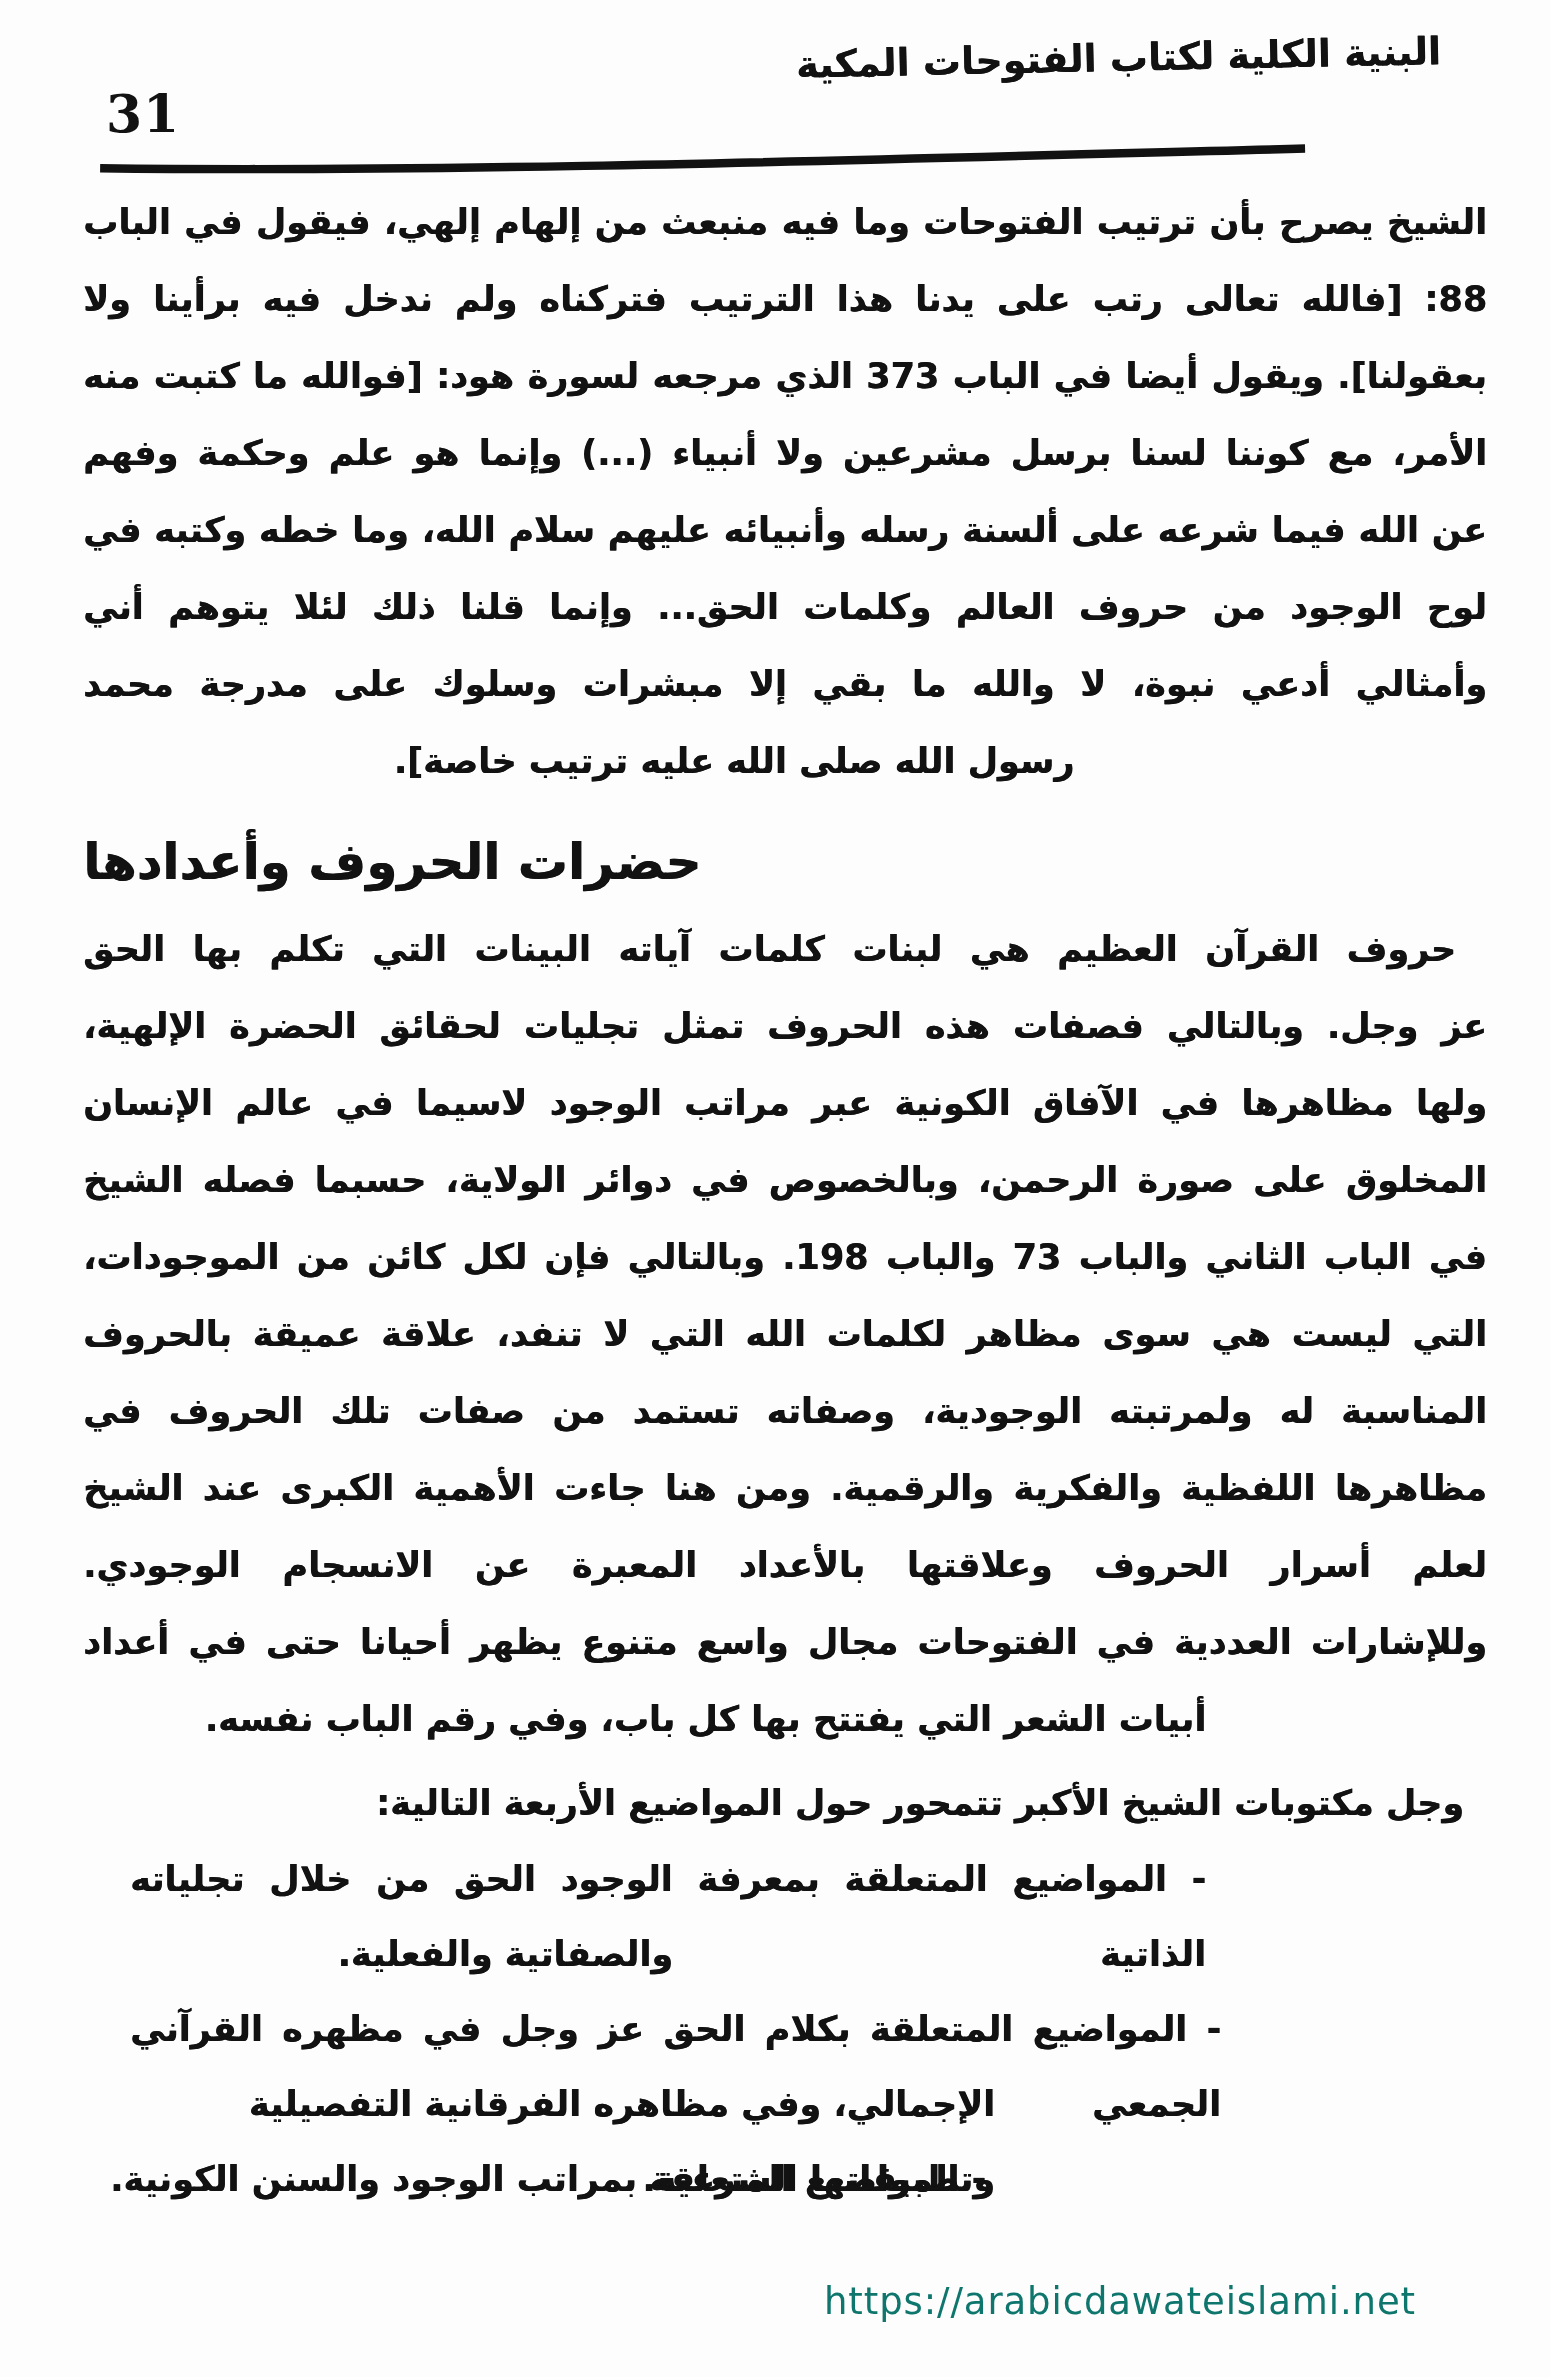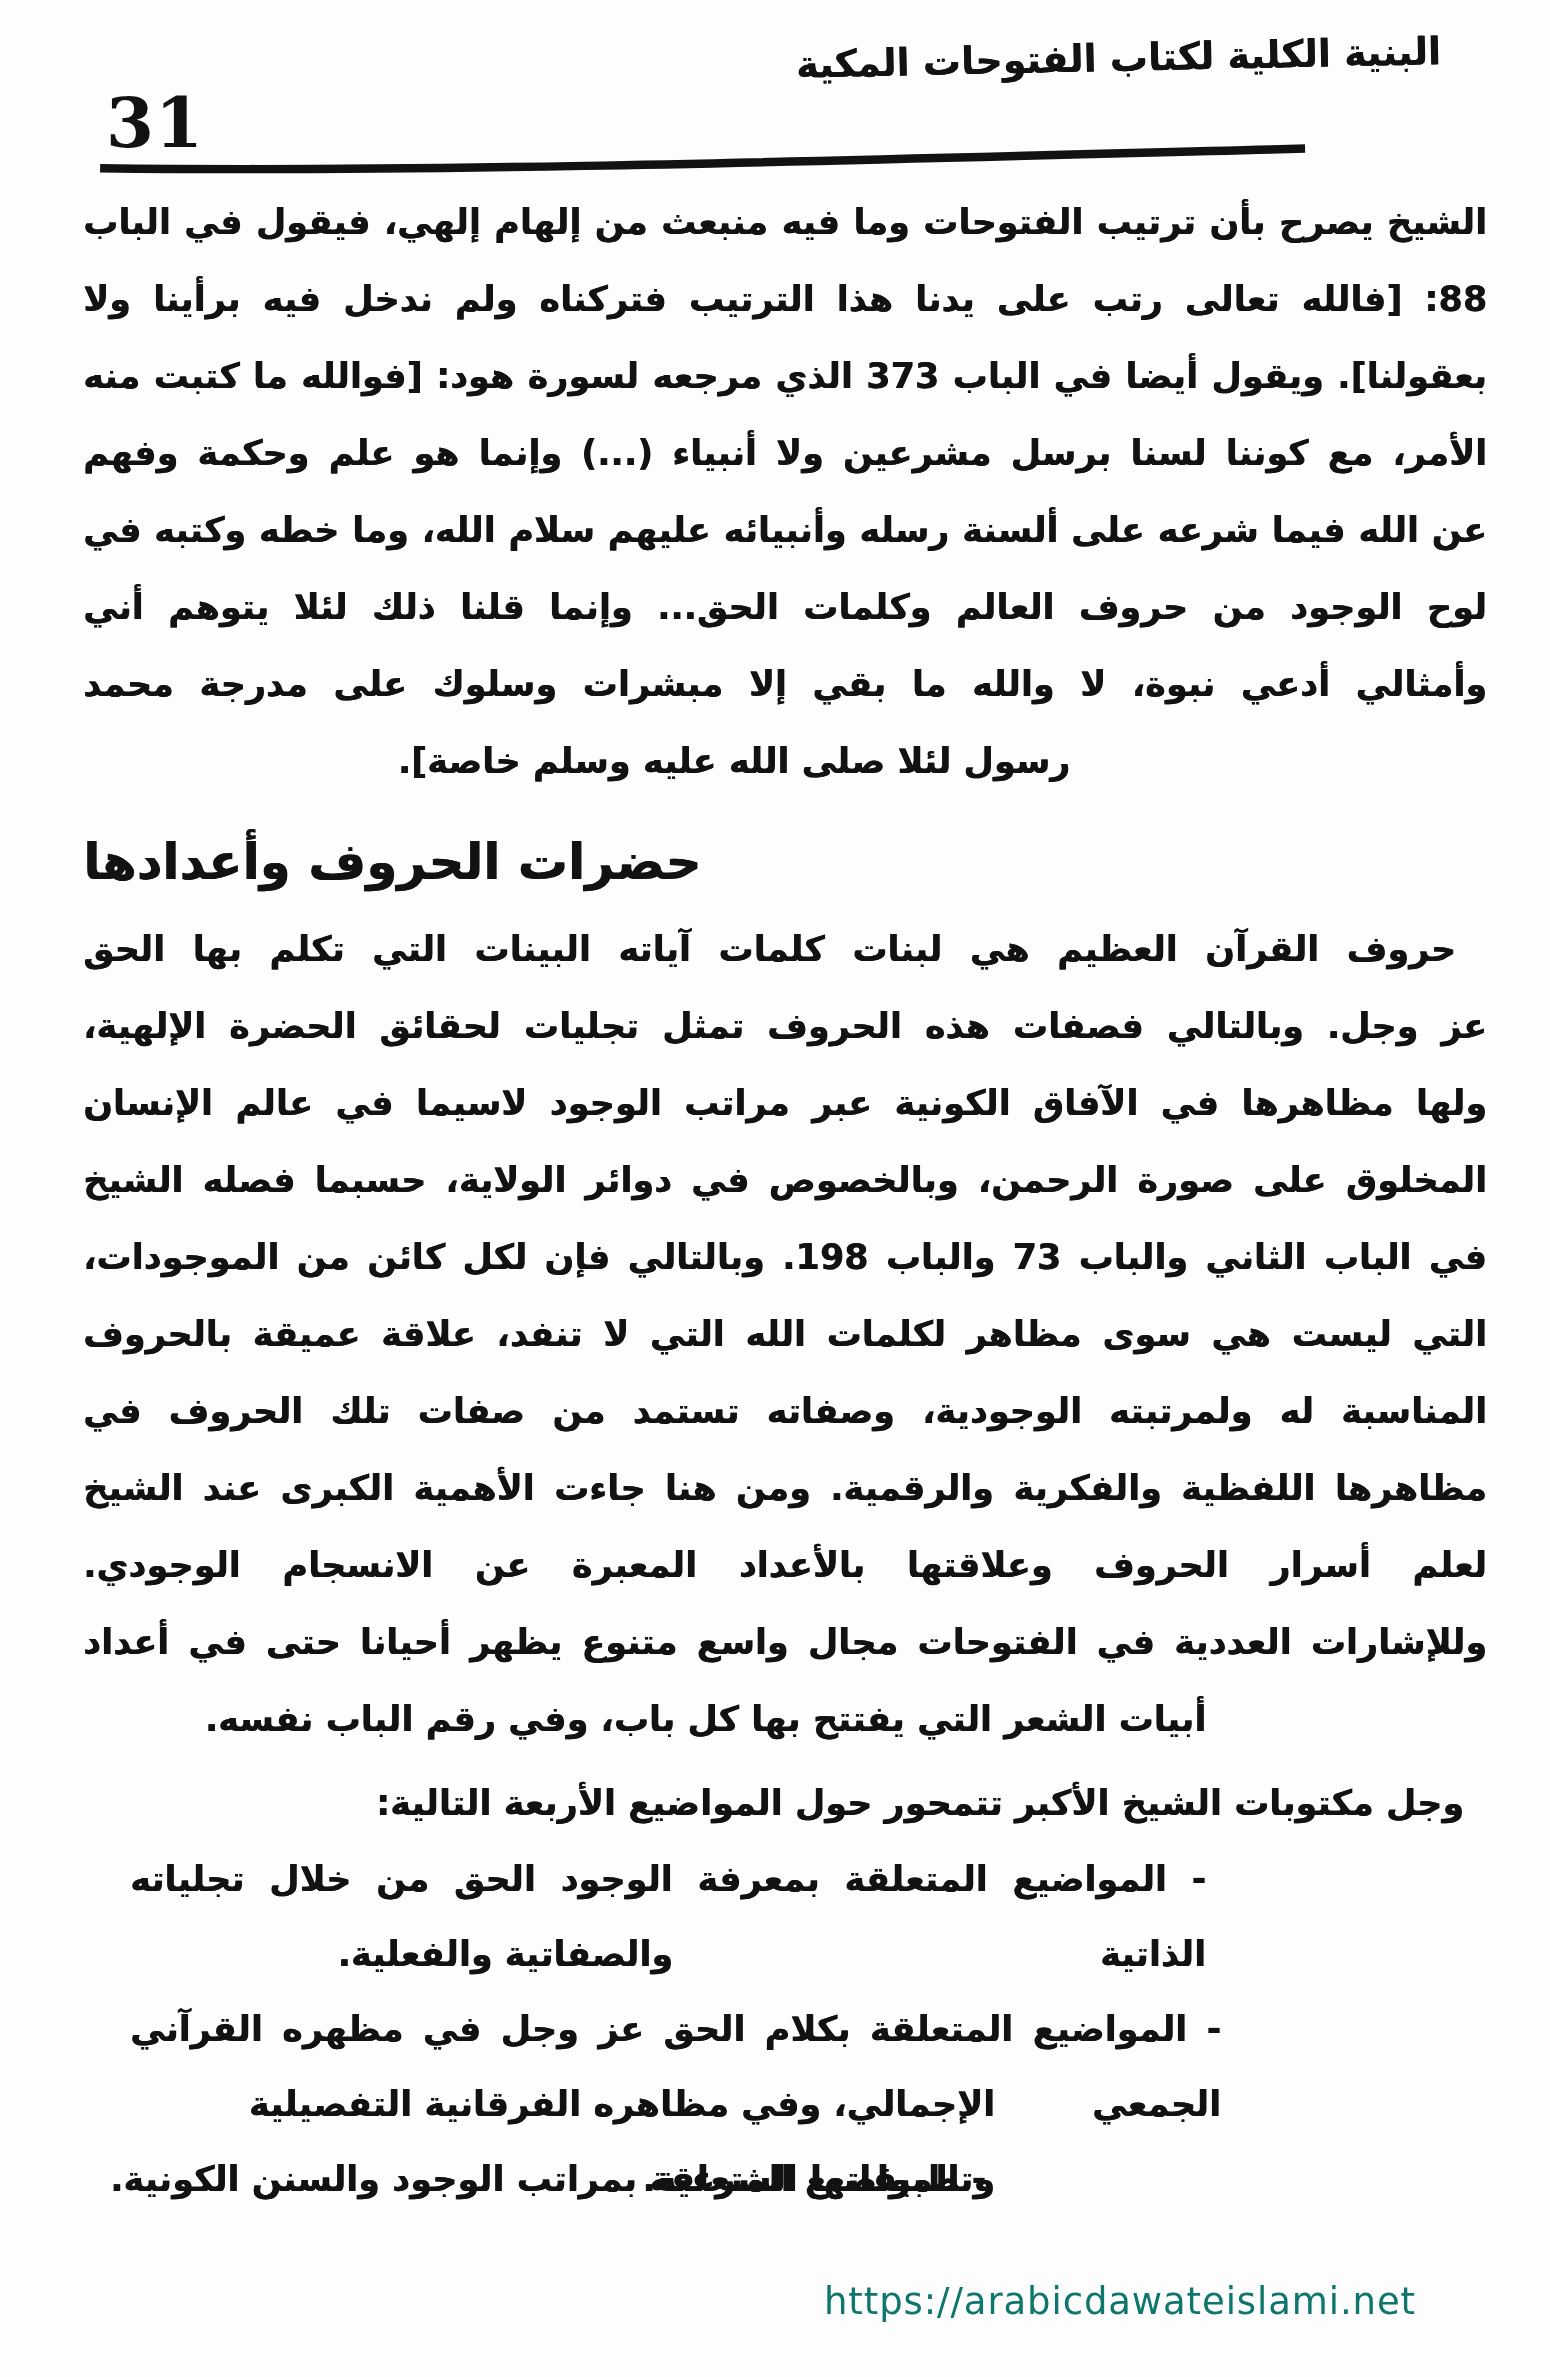--- a/index.html
+++ b/index.html
@@ -9,21 +9,21 @@
     width:1550px; height:2377px;
     background:#fdfdfd;
     overflow:hidden;
     font-family:"DejaVu Sans", sans-serif;
     color:#121212;
   }
   
   .page-number{
     position:absolute; top:88px; left:106px;
     font-family:"DejaVu Serif", serif;
-    font-weight:700; font-size:69px; line-height:1;
+    font-weight:700; font-size:52px; line-height:1;
     letter-spacing:0.9px;
   }
   .header-title{
     position:absolute; top:36px; right:109px;
     direction:rtl;
     font-weight:700; font-size:38px; line-height:1.2;
     transform:rotate(-1.2deg);
     text-shadow:0.4px 0 0 #121212;
   }
   .rule-svg{ position:absolute; top:0; left:0; }
@@ -73,21 +73,21 @@
 
   <div class="text-block">
 
     <div class="ln j">الشيخ يصرح بأن ترتيب الفتوحات وما فيه منبعث من إلهام إلهي، فيقول في الباب</div>
     <div class="ln j">88: [فالله تعالى رتب على يدنا هذا الترتيب فتركناه ولم ندخل فيه برأينا ولا</div>
     <div class="ln j">بعقولنا]. ويقول أيضا في الباب 373 الذي مرجعه لسورة هود: [فوالله ما كتبت منه</div>
     <div class="ln j">الأمر، مع كوننا لسنا برسل مشرعين ولا أنبياء (...) وإنما هو علم وحكمة وفهم</div>
     <div class="ln j">عن الله فيما شرعه على ألسنة رسله وأنبيائه عليهم سلام الله، وما خطه وكتبه في</div>
     <div class="ln j">لوح الوجود من حروف العالم وكلمات الحق... وإنما قلنا ذلك لئلا يتوهم أني</div>
     <div class="ln j">وأمثالي أدعي نبوة، لا والله ما بقي إلا مبشرات وسلوك على مدرجة محمد</div>
-    <div class="ln c" style="padding-right:102px">رسول لئلا صلى الله عليه وسلم خاصة].</div>
+    <div class="ln c" style="padding-right:102px">رسول الله صلى الله عليه ترتيب خاصة].</div>
 
     <h2 class="section-heading">حضرات الحروف وأعدادها</h2>
 
     <div class="ln j" style="text-indent:31px">حروف القرآن العظيم هي لبنات كلمات آياته البينات التي تكلم بها الحق</div>
     <div class="ln j">عز وجل. وبالتالي فصفات هذه الحروف تمثل تجليات لحقائق الحضرة الإلهية،</div>
     <div class="ln j">ولها مظاهرها في الآفاق الكونية عبر مراتب الوجود لاسيما في عالم الإنسان</div>
     <div class="ln j">المخلوق على صورة الرحمن، وبالخصوص في دوائر الولاية، حسبما فصله الشيخ</div>
     <div class="ln j">في الباب الثاني والباب 73 والباب 198. وبالتالي فإن لكل كائن من الموجودات،</div>
     <div class="ln j">التي ليست هي سوى مظاهر لكلمات الله التي لا تنفد، علاقة عميقة بالحروف</div>
     <div class="ln j">المناسبة له ولمرتبته الوجودية، وصفاته تستمد من صفات تلك الحروف في</div>

